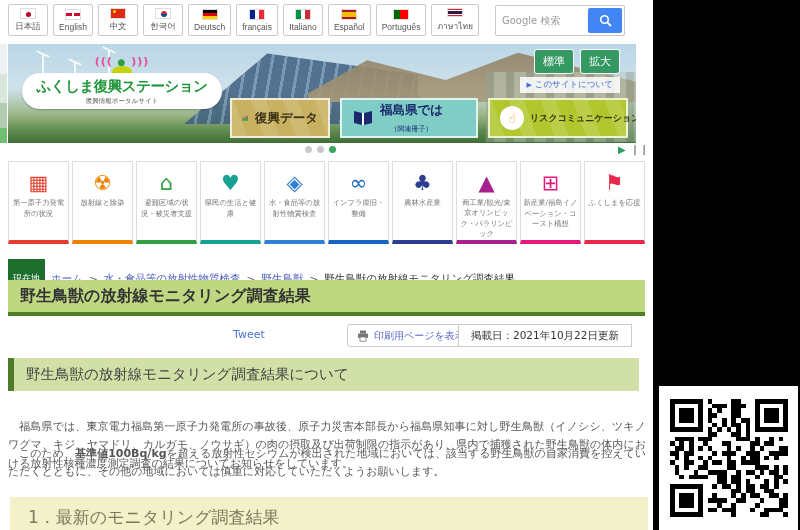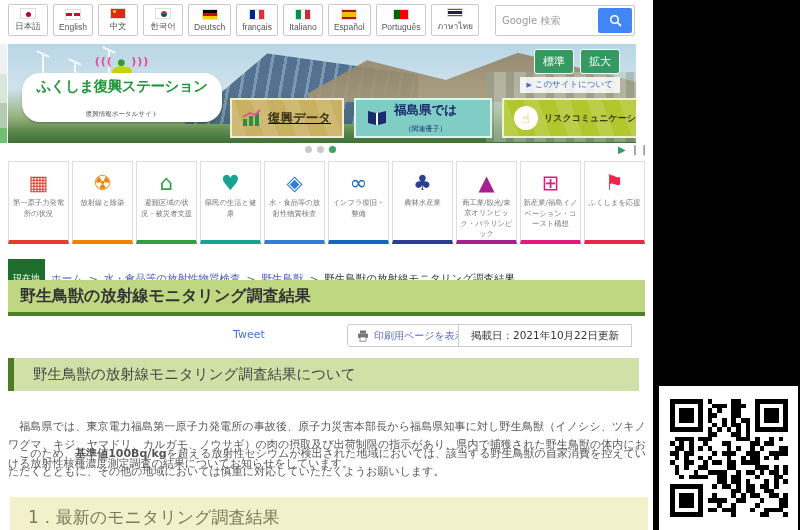--- a/index.html
+++ b/index.html
@@ -24,21 +24,21 @@
   .f-korea { background:#fff; position:relative; }
   .f-korea::after { content:""; position:absolute; left:4.5px; top:1.5px; width:6px; height:6px; border-radius:50%;
                     background:linear-gradient(#cd2e3a 50%, #0047a0 50%); }
   .f-germany { background:linear-gradient(#000 33%, #d00 33% 66%, #ffce00 66%); }
   .f-france { background:linear-gradient(90deg,#002395 33%, #fff 33% 66%, #ed2939 66%); }
   .f-italy { background:linear-gradient(90deg,#009246 33%, #fff 33% 66%, #ce2b37 66%); }
   .f-spain { background:linear-gradient(#aa151b 25%, #f1bf00 25% 75%, #aa151b 75%); }
   .f-portugal { background:linear-gradient(90deg,#006600 40%, #f00 40%); }
   .f-thailand { background:linear-gradient(#ed1c24 17%, #fff 17% 34%, #241d4f 34% 67%, #fff 67% 84%, #ed1c24 84%); }
 
-  .gsearch { position:absolute; left:495px; top:5px; width:140px; height:31px; border:1px solid #c9c9c9;
+  .gsearch { position:absolute; left:495px; top:5px; width:130px; height:31px; border:1px solid #c9c9c9;
              border-radius:2px; background:#fff; display:flex; }
   .gsearch input { flex:1; border:0; outline:none; font-size:10px; padding:0 6px; color:#333; min-width:0;
                    font-family:"DejaVu Sans",sans-serif; }
   .gsearch input::placeholder { color:#9a9a9a; }
   .gsearch button { width:34px; border:0; background:#4285f4; border-radius:2px; margin:2px; cursor:pointer;
                     display:flex; align-items:center; justify-content:center; }
 
   
   .hero { position:absolute; left:8px; top:44px; width:628px; height:99px; overflow:hidden;
           background:linear-gradient(180deg,#b9d6e6 0%, #cfe2ec 45%, #9ab585 72%, #5d8a4c 88%, #3f6f36 100%); }
@@ -56,33 +56,33 @@
 
   .hero-sliver { position:absolute; left:0; top:44px; width:7px; height:99px;
           background:linear-gradient(180deg,#e9eef0 0 30%, #cfe0d0 30% 60%, #9fc0a0 60% 85%, #4caf50 85%); opacity:.8; }
 
   .logo-wrap { position:absolute; left:14px; top:12px; width:200px; text-align:center; }
   .logo-antenna { font-size:11px; font-weight:bold; color:#e84a9a; letter-spacing:1px; line-height:12px; }
   .logo-antenna .ball { color:#2f9e40; font-size:9px; }
   .logo-body { width:20px; height:11px; background:#c6d405; border-radius:50% 50% 20% 20%; margin:-2px auto -4px; }
   .logo-pill { background:#fff; border-radius:18px; padding:4px 10px 3px; box-shadow:0 1px 2px rgba(0,0,0,.25); }
   .logo-title { color:#1f9638; font-size:14.5px; font-weight:bold; white-space:nowrap; letter-spacing:-.5px; }
-  .logo-sub { color:#555; font-size:6.5px; margin-top:14px; }
+  .logo-sub { color:#555; font-size:6.5px; margin-top:1px; }
 
   .size-btns { position:absolute; right:16px; top:5px; display:flex; gap:6px; }
   .size-btn { background:#349a62; color:#fff; border:1px solid #fff; border-radius:3px;
               font-size:11px; padding:4px 8px; cursor:pointer; font-family:inherit; }
   .about-link { position:absolute; right:16px; top:33px; background:rgba(255,255,255,.85); color:#3f6fd8;
               font-size:8.5px; padding:2px 7px; cursor:pointer; }
   .about-link .arr { color:#3f6fd8; font-size:7px; }
 
   .hero-banners { position:absolute; left:222px; bottom:5px; display:flex; gap:10px; }
   .hbanner { height:40px; display:flex; align-items:center; gap:6px; padding:0 10px;
              border:2px solid rgba(255,255,255,.75); cursor:pointer; font-family:inherit; }
-  .hb1 { width:114px; background:repeating-linear-gradient(70deg, rgba(255,255,255,.12) 0 14px, transparent 14px 30px), #c8b160;text-decoration:underline; }
+  .hb1 { width:100px; background:repeating-linear-gradient(70deg, rgba(255,255,255,.12) 0 14px, transparent 14px 30px), #c8b160; }
   .hb2 { width:138px; background:#7fcdc5; }
   .hb3 { width:140px; background:repeating-linear-gradient(70deg, rgba(255,255,255,.12) 0 14px, transparent 14px 30px), #b2c72e; }
   .hb-label { font-size:12.5px; font-weight:bold; color:#3c3318; white-space:nowrap; }
   .hb2 .hb-label { color:#1a2a6e; font-size:12.5px; }
   .hb2 .hb-sub { font-size:7px; color:#1a2a6e; }
   .hb3 .hb-label { font-size:9px; color:#35380f; }
   .risk-circle { width:24px; height:24px; background:#fff; border-radius:50%; display:flex; align-items:center;
                  justify-content:center; color:#f5a623; font-size:13px; font-weight:bold; flex:none; }
 
   .carousel-dots { position:absolute; left:305px; top:146px; display:flex; gap:5px; }
@@ -126,21 +126,21 @@
   .meta-row { position:absolute; left:8px; top:324px; width:637px; height:24px; }
   .tweet-link { position:absolute; left:225px; top:4px; color:#4a72d6; font-size:11px; cursor:pointer; }
   .print-btn { position:absolute; left:339px; top:0; height:23px; border:1px solid #ccc; border-radius:3px;
                background:#fff; color:#5566cc; font-size:10px; display:flex; align-items:center; gap:5px;
                padding:0 9px; cursor:pointer; font-family:inherit; }
   .date-box { position:absolute; left:450px; top:0; height:23px; border:1px solid #ccc; background:#fff;
               color:#333; font-size:10.5px; display:flex; align-items:center; padding:0 12px; }
 
   
   .section-heading { position:absolute; left:8px; top:358px; width:631px; height:33px; background:#d1e0a6;
-                     border-left:6px solid #4f7a28; display:flex; align-items:center; padding-left:19px; }
+                     border-left:6px solid #4f7a28; display:flex; align-items:center; padding-left:12px; }
   .section-heading h2 { font-size:14.5px; color:#444; font-weight:normal; }
   .para { position:absolute; left:8px; width:638px; font-size:11px; color:#555; line-height:1.68; text-align:justify; }
   .p1 { top:418px; } .p2 { top:445px; }
   .sub-heading { position:absolute; left:10px; top:497px; width:638px; height:40px; background:#f3f1c9;
                  padding:9px 0 0 18px; }
   .sub-heading h3 { font-size:17px; color:#7d7a5e; font-weight:normal; }
 
   
   .black-strip { position:absolute; left:653px; top:0; width:147px; height:530px; background:#000; }
   .qr-panel { position:absolute; left:659px; top:386px; width:139px; height:144px; background:#fff;

